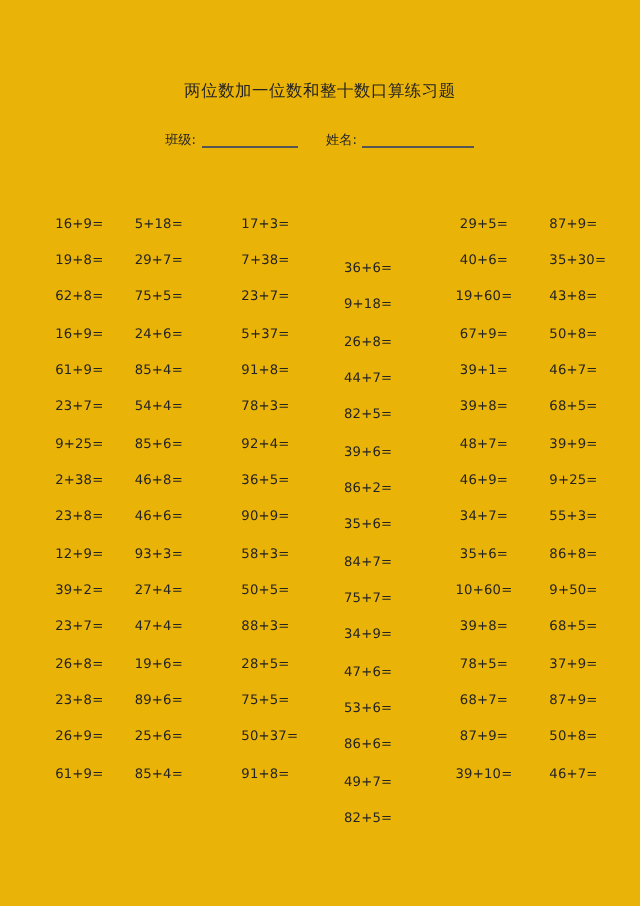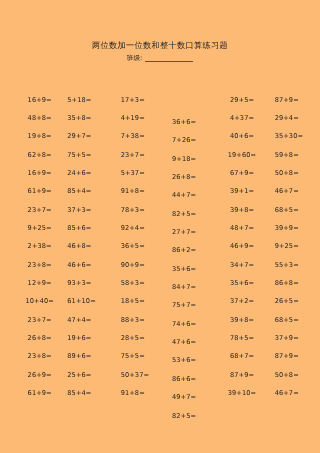--- a/index.html
+++ b/index.html
@@ -11,40 +11,40 @@
     width: 320px;
     height: 453px;
     font-family: "DejaVu Sans", "Liberation Sans", sans-serif;
     color: #2b2b2b;
     overflow: hidden;
   }
   .page {
     position: relative;
     width: 320px;
     height: 453px;
-    background: #fdba74;
+    background: #eab308;
     box-sizing: border-box;
     padding: 0;
   }
   .title {
     text-align: center;
     font-size: 8.2px;
     line-height: 10px;
     letter-spacing: 0.3px;
     color: #232323;
     margin: 0;
     padding-top: 40px;
     font-weight: 400;
   }
   .meta-row {
     display: flex;
     justify-content: center;
     align-items: flex-end;
     gap: 14px;
-    margin-top: 4px;
+    margin-top: 16px;
     font-size: 6.6px;
     color: #232323;
     text-align: right;
   }
   .meta-field {
     display: flex;
     align-items: flex-end;
     gap: 3px;
   }
   .meta-label {
@@ -88,58 +88,54 @@
 
 <div class="page">
 
   <h1 class="title">两位数加一位数和整十数口算练习题</h1>
 
   <div class="meta-row">
     <div class="meta-field">
       <span class="meta-label">班级:</span>
       <span class="meta-blank w1"></span>
     </div>
+    <div class="meta-field">
+      <span class="meta-label">姓名:</span>
+      <span class="meta-blank w2"></span>
+    </div>
   </div>
 
   <div class="problems">
 
     <div class="prow">
       <span class="cell c0">16+9=</span>
       <span class="cell c1">5+18=</span>
       <span class="cell c2">17+3=</span>
       <span class="cell c3">36+6=</span>
       <span class="cell c4">29+5=</span>
       <span class="cell c5">87+9=</span>
     </div>
 
-    <div class="prow">
-      <span class="cell c0">48+8=</span>
-      <span class="cell c1">35+8=</span>
-      <span class="cell c2">4+19=</span>
-      <span class="cell c3">7+26=</span>
-      <span class="cell c4">4+37=</span>
-      <span class="cell c5">29+4=</span>
-    </div>
 
     <div class="prow">
       <span class="cell c0">19+8=</span>
       <span class="cell c1">29+7=</span>
       <span class="cell c2">7+38=</span>
       <span class="cell c3">9+18=</span>
       <span class="cell c4">40+6=</span>
       <span class="cell c5">35+30=</span>
     </div>
 
     <div class="prow">
       <span class="cell c0">62+8=</span>
       <span class="cell c1">75+5=</span>
       <span class="cell c2">23+7=</span>
       <span class="cell c3">26+8=</span>
       <span class="cell c4">19+60=</span>
-      <span class="cell c5">59+8=</span>
+      <span class="cell c5">43+8=</span>
     </div>
 
     <div class="prow">
       <span class="cell c0">16+9=</span>
       <span class="cell c1">24+6=</span>
       <span class="cell c2">5+37=</span>
       <span class="cell c3">44+7=</span>
       <span class="cell c4">67+9=</span>
       <span class="cell c5">50+8=</span>
     </div>
@@ -148,23 +144,23 @@
       <span class="cell c0">61+9=</span>
       <span class="cell c1">85+4=</span>
       <span class="cell c2">91+8=</span>
       <span class="cell c3">82+5=</span>
       <span class="cell c4">39+1=</span>
       <span class="cell c5">46+7=</span>
     </div>
 
     <div class="prow">
       <span class="cell c0">23+7=</span>
-      <span class="cell c1">37+3=</span>
+      <span class="cell c1">54+4=</span>
       <span class="cell c2">78+3=</span>
-      <span class="cell c3">27+7=</span>
+      <span class="cell c3">39+6=</span>
       <span class="cell c4">39+8=</span>
       <span class="cell c5">68+5=</span>
     </div>
 
     <div class="prow">
       <span class="cell c0">9+25=</span>
       <span class="cell c1">85+6=</span>
       <span class="cell c2">92+4=</span>
       <span class="cell c3">86+2=</span>
       <span class="cell c4">48+7=</span>
@@ -191,29 +187,29 @@
 
     <div class="prow">
       <span class="cell c0">12+9=</span>
       <span class="cell c1">93+3=</span>
       <span class="cell c2">58+3=</span>
       <span class="cell c3">75+7=</span>
       <span class="cell c4">35+6=</span>
       <span class="cell c5">86+8=</span>
     </div>
 
-
-    <div class="prow">
-      <span class="cell c0">10+40=</span>
-      <span class="cell c1">61+10=</span>
-      <span class="cell c2">18+5=</span>
-      <span class="cell c3">74+6=</span>
-      <span class="cell c4">37+2=</span>
-      <span class="cell c5">26+5=</span>
-    </div>
+    <div class="prow">
+      <span class="cell c0">39+2=</span>
+      <span class="cell c1">27+4=</span>
+      <span class="cell c2">50+5=</span>
+      <span class="cell c3">34+9=</span>
+      <span class="cell c4">10+60=</span>
+      <span class="cell c5">9+50=</span>
+    </div>
+
 
     <div class="prow">
       <span class="cell c0">23+7=</span>
       <span class="cell c1">47+4=</span>
       <span class="cell c2">88+3=</span>
       <span class="cell c3">47+6=</span>
       <span class="cell c4">39+8=</span>
       <span class="cell c5">68+5=</span>
     </div>
 

